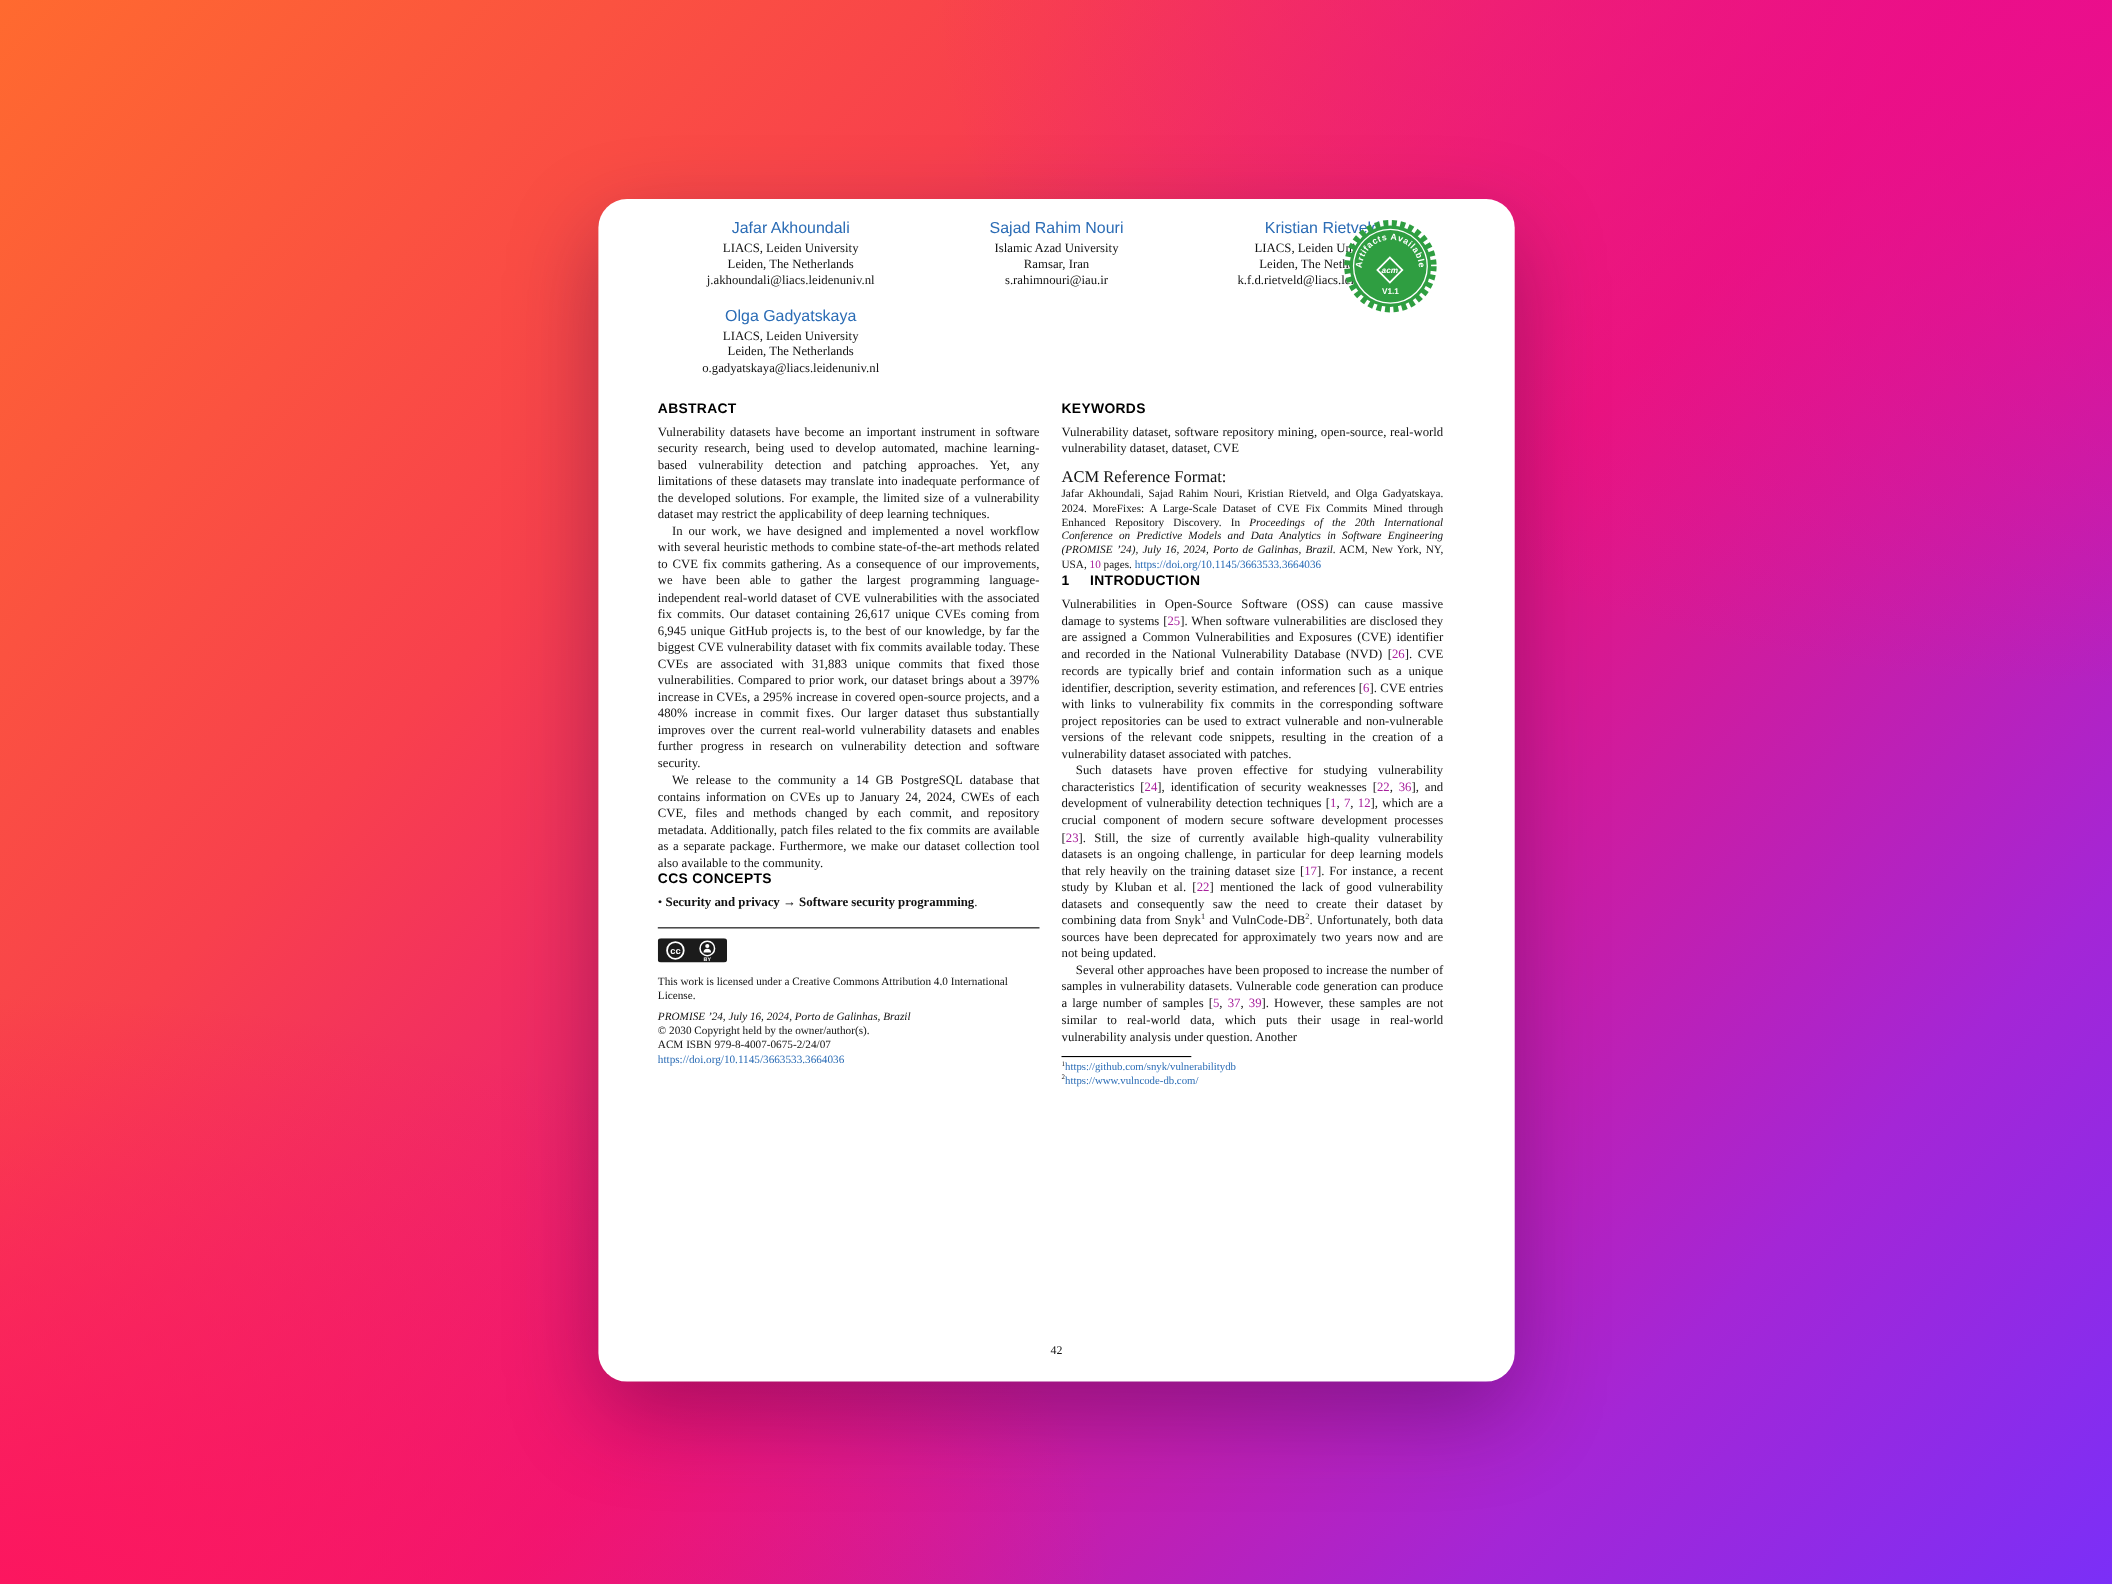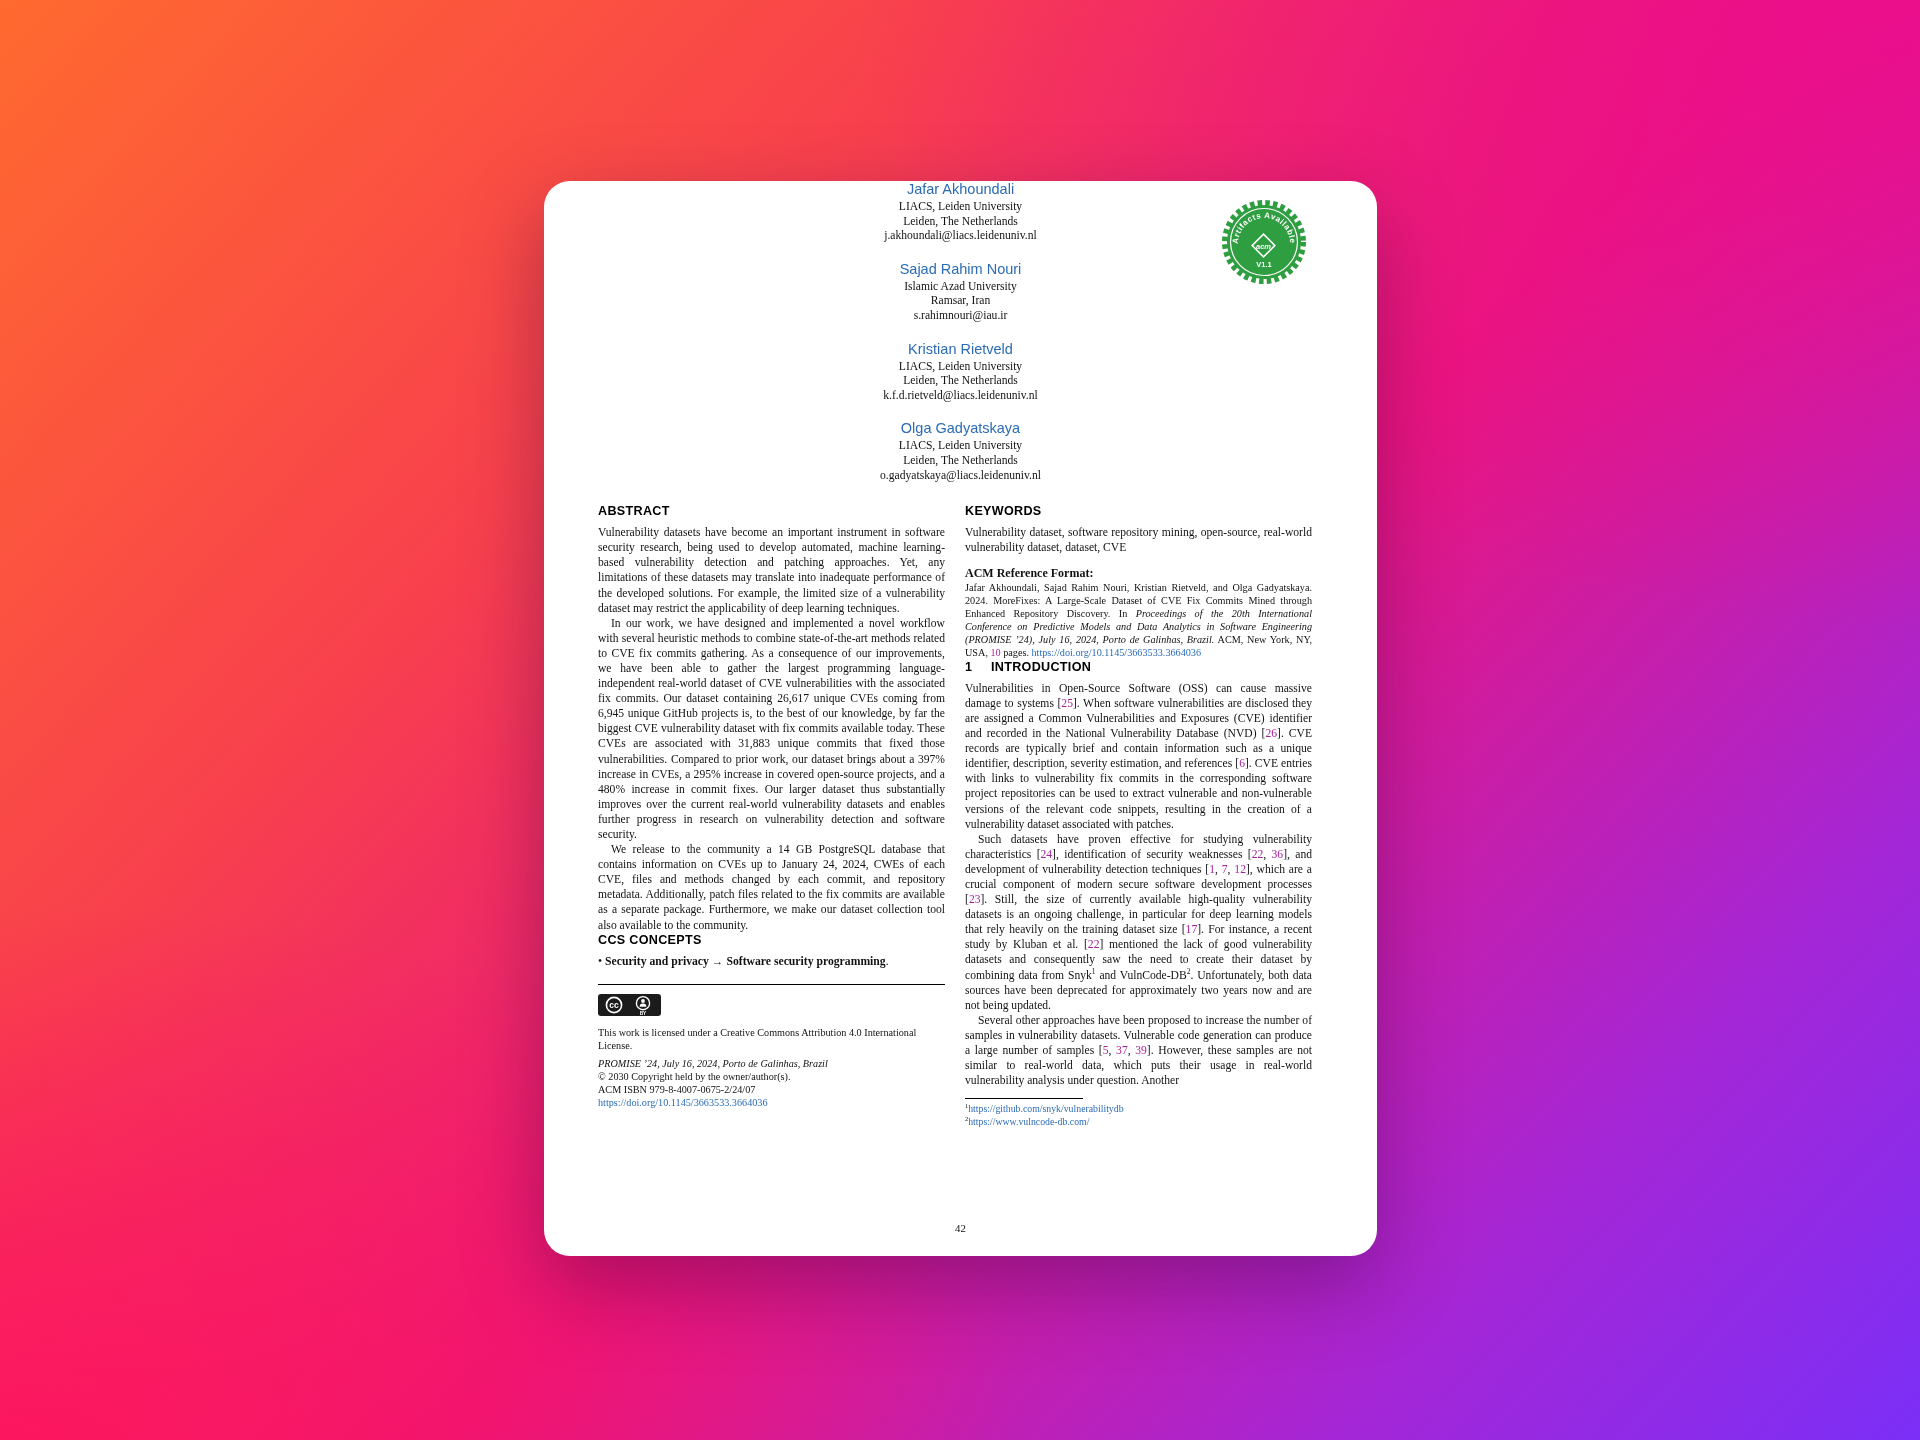--- a/index.html
+++ b/index.html
@@ -8,42 +8,42 @@
       radial-gradient(90% 70% at 100% 0%, rgba(236,13,140,.88) 0%, rgba(236,13,140,0) 62%),
       radial-gradient(85% 60% at 0% 100%, rgba(253,20,95,.92) 0%, rgba(253,20,95,0) 62%),
       linear-gradient(133deg, #ff6a2f 0%, #f8404d 30%, #e9157d 55%, #a426d6 82%, #7b2ff7 100%);
   }
   .paper{position:absolute;left:544px;top:181px;width:833px;height:1075px;background:#ffffff;
     border-radius:26px;box-shadow:0 30px 80px rgba(40,0,60,.35);box-sizing:border-box;
     padding:0 54px;font-family:"Liberation Serif",serif;color:#121212;}
   .badge-wrap{position:absolute;top:18px;right:70px;width:86px;height:86px;}
   .title{margin:112px auto 0;max-width:690px;text-align:center;
     font-family:"Liberation Sans",sans-serif;font-weight:700;font-size:22.5px;line-height:28px;color:#131313;}
-  .authors{display:grid;grid-template-columns:1fr;row-gap:17px;}
+  .authors{display:grid;grid-template-columns:1fr 1fr 1fr;row-gap:17px;margin-top:19px;}
   .author{text-align:center;}
   .author .name{font-family:"Liberation Sans",sans-serif;font-size:14.5px;color:#2b6cb5;margin-bottom:3px;}
   .author .line{font-size:11.6px;line-height:14.6px;}
   .columns{display:flex;gap:20px;margin-top:21px;}
   .col{width:347px;}
   h2.sec{font-family:"Liberation Sans",sans-serif;font-size:12.6px;font-weight:700;margin:0 0 7px;letter-spacing:.3px;color:#000;}
   .gap-top{margin-top:16px;}
   p.body{font-size:11.6px;line-height:15.1px;text-align:justify;margin:0;}
   p.indent{text-indent:13px;}
   .ccs-line{font-size:11.7px;line-height:15px;margin:0;}
   .b{font-weight:700;}
   .i{font-style:italic;}
   .cite{color:#a8219c;}
   .link{color:#2b6cb5;text-decoration:none;word-break:break-all;}
   .sup{vertical-align:super;font-size:65%;line-height:0;}
   hr.block-rule{border:none;border-top:1px solid #000;margin:15px 0 9px;}
   .ccby{margin:2px 0 7px;}
   .small{font-size:10.2px;line-height:12.9px;margin:0;}
   .license-text{margin-bottom:6px;}
   .conf{font-style:italic;}
-  .acmref-label{font-size:12px;font-weight:700;margin:11px 0 1px;}
+  .acmref-label{font-size:15px;font-weight:400;margin:11px 0 1px;}
   .acmref{font-size:10.2px;line-height:12.9px;text-align:justify;margin:0;}
   .intro-head{font-size:13.2px;margin:16px 0 7px;}
   .intro-head .num{display:inline-block;width:26px;}
   .fnsep{width:118px;border:none;border-top:1px solid #000;margin:10px 0 4px 0;}
   .fn{font-size:9.8px;line-height:12.4px;margin:0;}
   .page-num{position:absolute;bottom:22px;left:0;right:0;text-align:center;font-size:10.8px;}
   .kw{margin-bottom:2px;}
 </style>
 </head>
 <body>

